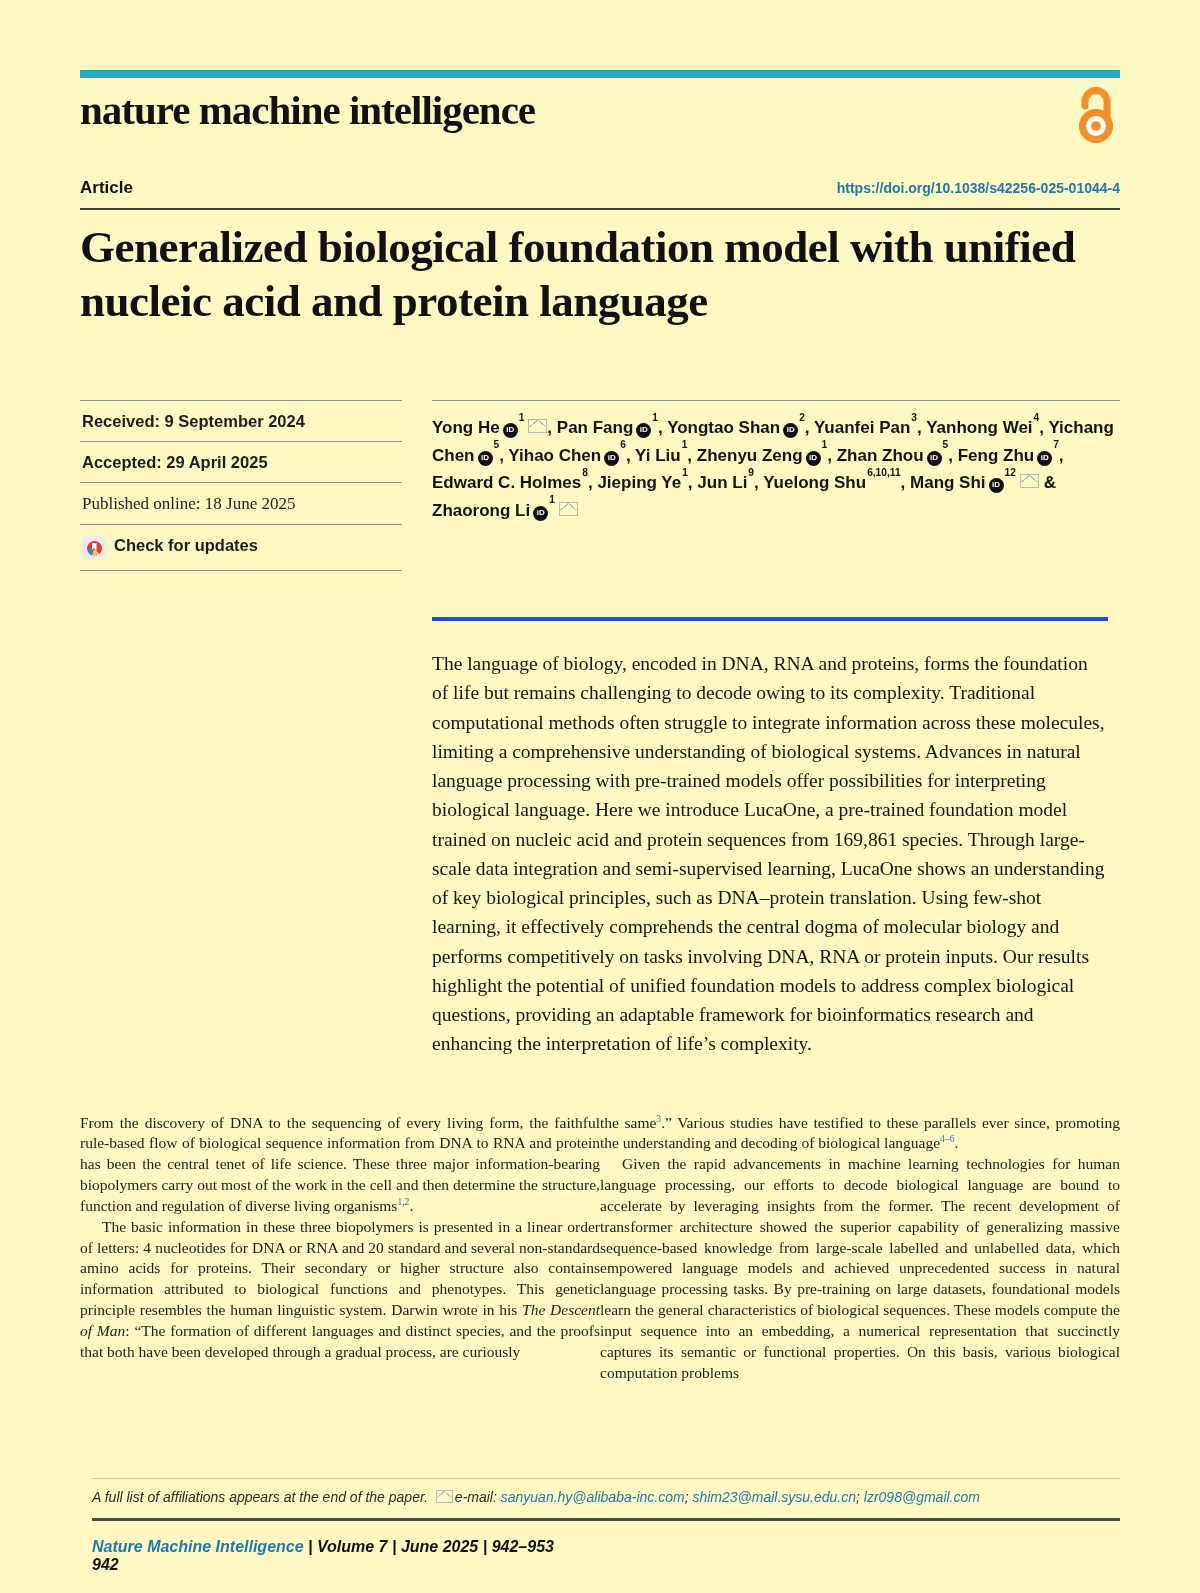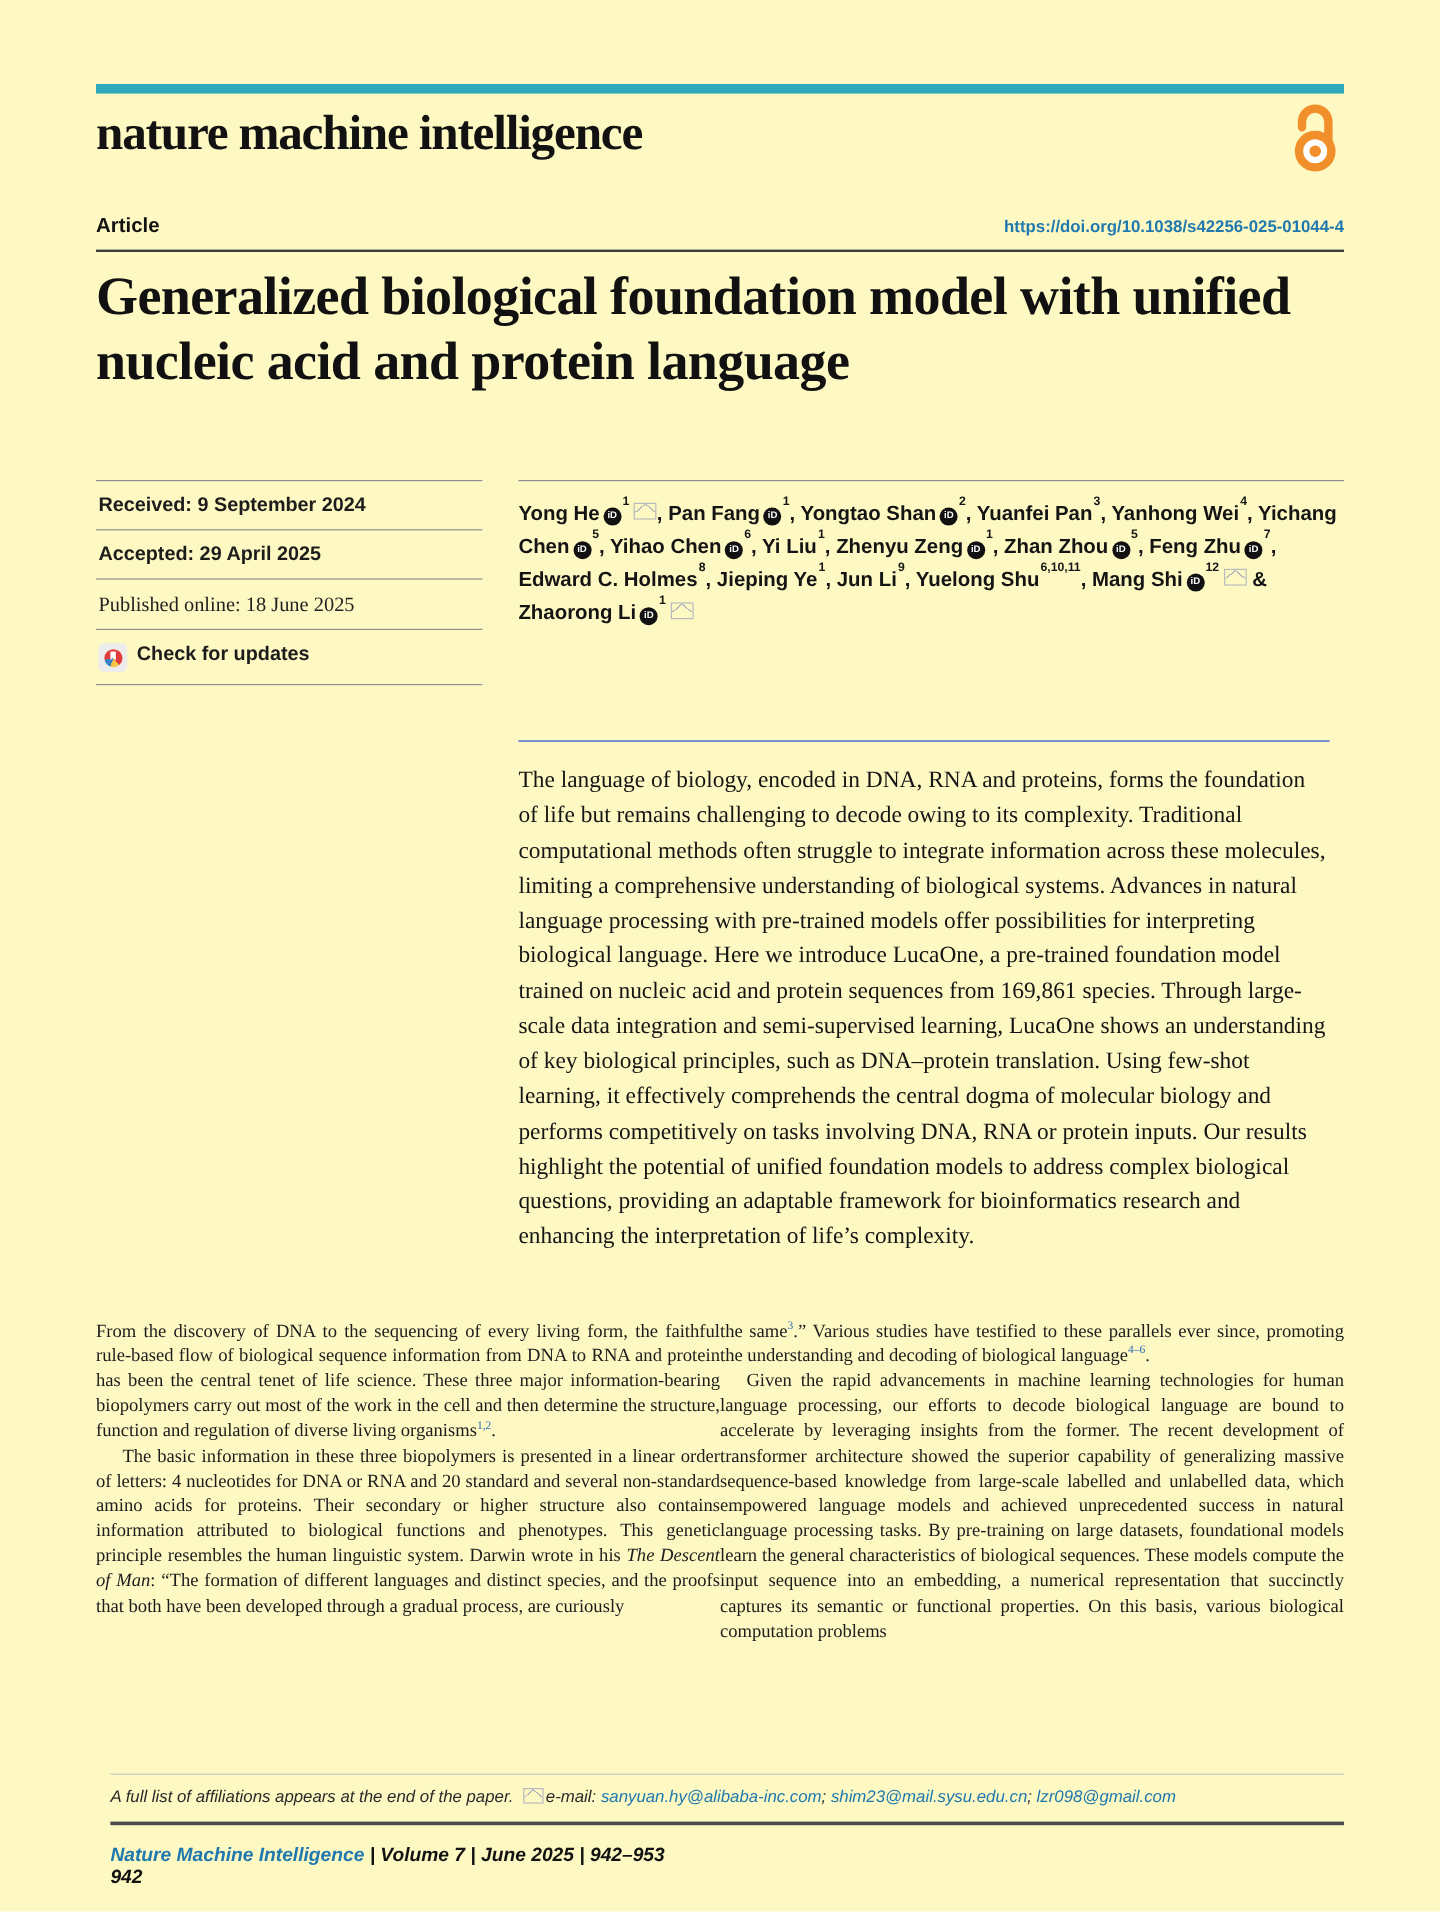--- a/index.html
+++ b/index.html
@@ -85,22 +85,22 @@
   .author-sup{font-size:60%;position:relative;top:-0.55em;margin-left:1px;font-weight:bold;}
   .mail-icon{
     display:inline-block;width:17px;height:12px;
     border:1.7px solid #b7bbbf;background:
       linear-gradient(to bottom right,transparent 45%,#b7bbbf 45%,#b7bbbf 55%,transparent 55%) top left/52% 62% no-repeat,
       linear-gradient(to bottom left,transparent 45%,#b7bbbf 45%,#b7bbbf 55%,transparent 55%) top right/52% 62% no-repeat;
     margin-left:4px;vertical-align:0px;
   }
   .abstract{
     margin-top:46px;
-    border-top:1px solid #1d4ed8;
-    padding-top:18px;
+    border-top:4px solid #1d4ed8;
+    padding-top:28px;
     font-family:"Liberation Serif",serif;
     font-size:19.5px;line-height:1.5;color:#151515;
     max-width:676px;
   }
   
   .body-cols{margin-top:54px;display:flex;}
   .body-col{flex:1;min-width:0;}
   .body-col p{
     margin:0;
     font-family:"Liberation Serif",serif;

